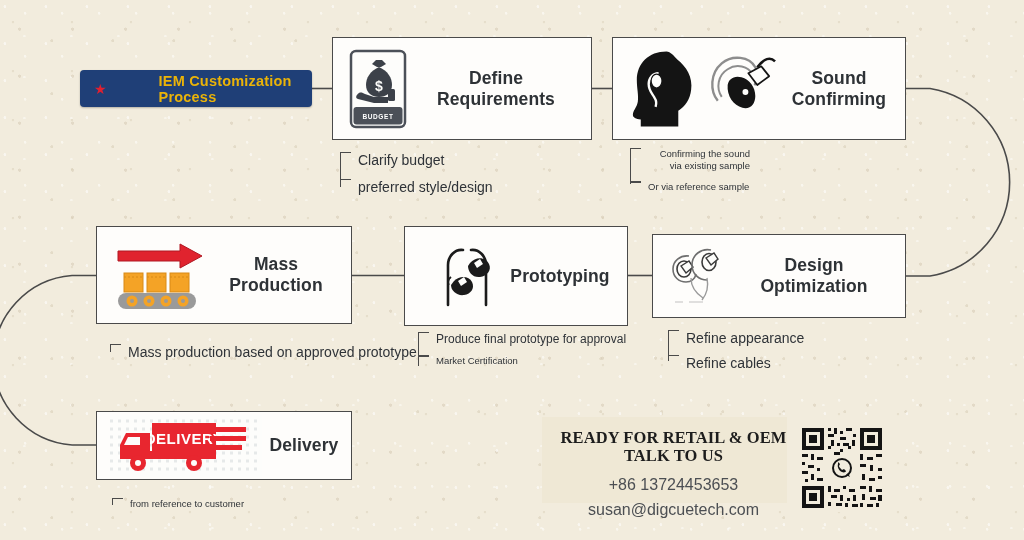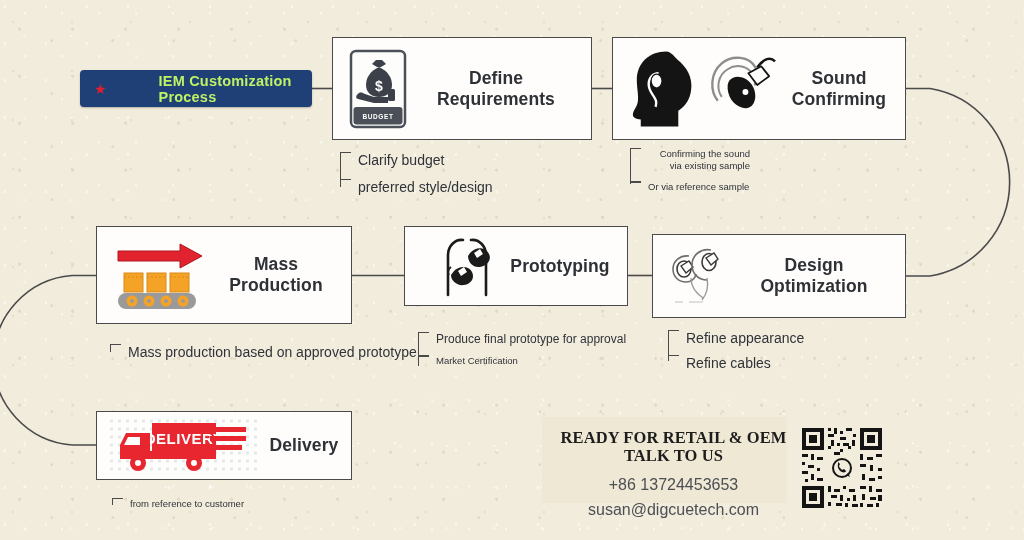--- a/index.html
+++ b/index.html
@@ -52,21 +52,21 @@
     position: absolute;
     left: 80px; top: 70px; width: 232px; height: 37px;
     background: #1f3f77;
     border-radius: 4px;
     display: flex; align-items: center;
     padding-left: 14px;
     z-index: 4;
     box-shadow: 0 1px 2px rgba(0,0,0,.25);
   }
   #title-pill .star { color: #e02030; font-size: 14px; margin-right: 8px; line-height: 1; }
-  #title-pill .txt { color: #bef264; font-weight: bold; font-size: 14.5px; letter-spacing: .2px; padding-left: 44px; }
+  #title-pill .txt { color: #eab308; font-weight: bold; font-size: 14.5px; letter-spacing: .2px; padding-left: 44px; }
 
   
   .annot { position: absolute; z-index: 3; }
   .annot .row { display: flex; align-items: flex-start; }
   .annot .dash {
     display: inline-block;
     width: 11px; height: 1.4px;
     background: #4a4a4a;
     margin-right: 7px;
     flex: 0 0 auto;
@@ -169,21 +169,21 @@
         <ellipse cx="42" cy="18" rx="7" ry="8.5" fill="none" stroke="#3a3a3a" stroke-width="1.6"></ellipse>
         <path d="M39 14 l8 -5 4 6 -7 6 z" fill="#fdfdfb" stroke="#3a3a3a" stroke-width="1.4"></path>
         <path d="M24 34 c0 9 6 16 12 20" fill="none" stroke="#9a9a9a" stroke-width="1.4"></path>
         <path d="M40 34 c2 10 -1 17 -5 22" fill="none" stroke="#9a9a9a" stroke-width="1.4"></path>
         <path d="M8 58 h8 M22 58 h14" stroke="#c2c2c2" stroke-width="1.2"></path>
       </svg>
     </div>
     <div class="ttl">Design Optimization</div>
   </div>
 
-  <div class="node" style="left:404px; top:226px; width:224px; height:80px;">
+  <div class="node" style="left:404px; top:226px; width:224px; height:100px;">
     <div class="ico" style="width:96px;padding-left:26px;">
       <svg width="64" height="74" viewBox="0 0 64 74">
         <path d="M14 66 V26 c0 -9 7 -16 15 -15" fill="none" stroke="#1b1b1b" stroke-width="2.6" stroke-linecap="round"></path>
         <path d="M52 66 V26 c0 -9 -7 -16 -15 -15" fill="none" stroke="#1b1b1b" stroke-width="2.6" stroke-linecap="round"></path>
         <path d="M20 42 c6 -6 15 -5 18 1 3 6 -1 12 -8 13 -7 1 -13 -4 -13 -10 z" fill="#1b1b1b"></path>
         <path d="M24 42 l6 -4 3 5 -6 4 z" fill="#fdfdfb"></path>
         <path d="M36 24 c6 -7 16 -6 19 1 3 6 -2 12 -9 13 -7 1 -12 -5 -12 -11 z" fill="#1b1b1b"></path>
         <path d="M40 24 l6 -4 3 5 -6 4 z" fill="#fdfdfb"></path>
         <path d="M17 38 c-3 2 -4 6 -2 8" fill="none" stroke="#1b1b1b" stroke-width="2"></path>
       </svg>

